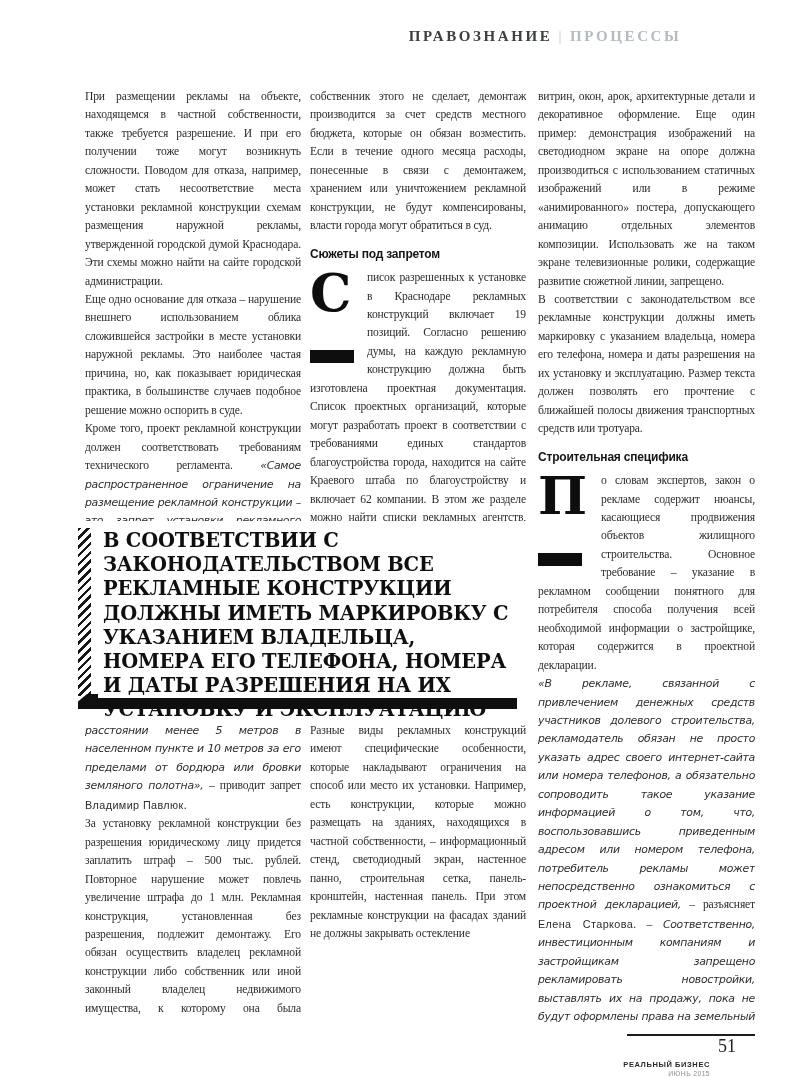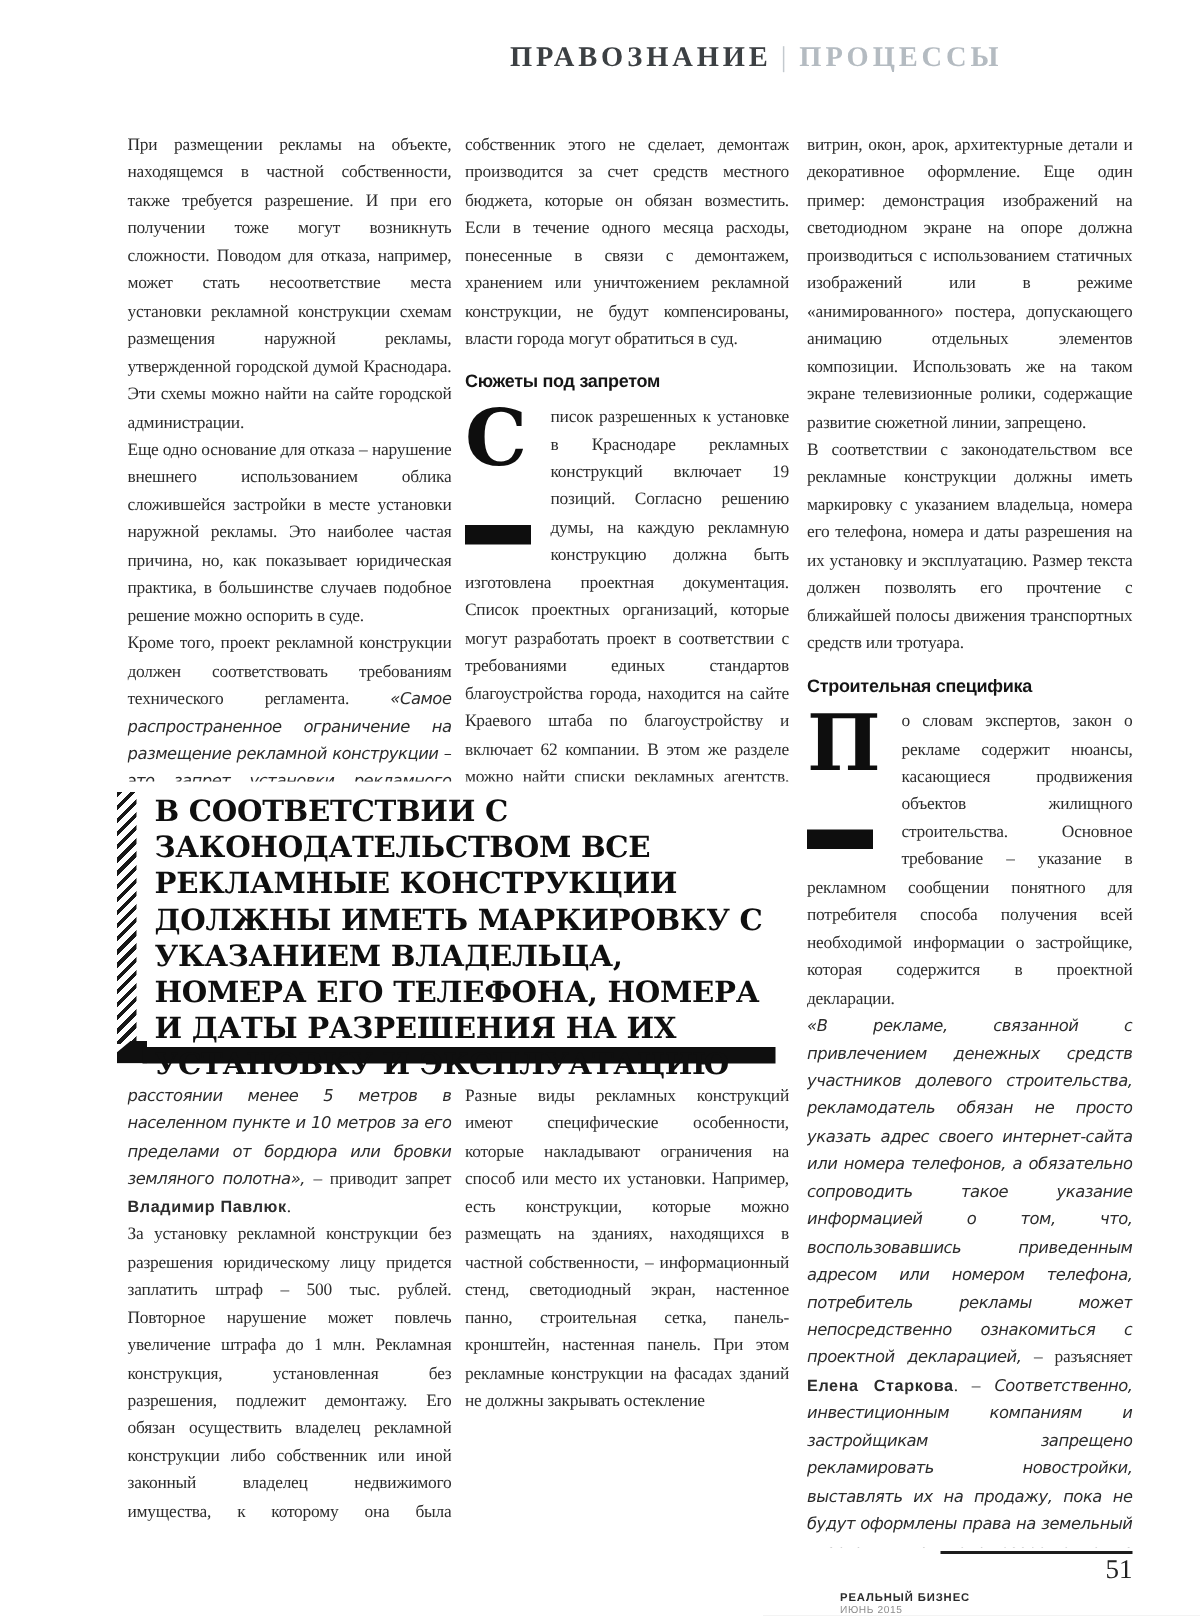--- a/index.html
+++ b/index.html
@@ -8,23 +8,23 @@
     width:800px;height:1077px;
     margin:0 auto;
     background:#ffffff;
     overflow:hidden;
     font-family:"Liberation Serif", serif;
     color:#2c2c2c;
   }
   
   .header{
     position:absolute; left:340px; top:28px; width:410px;
-    text-align:left;
+    text-align:center;
     font-family:"Liberation Serif", serif;
-    font-size:19px; letter-spacing:2.6px; font-weight:700;
+    font-size:15px; letter-spacing:2.6px; font-weight:700;
   }
   .header .section{color:#3c4043;}
   .header .divider{color:#c3c9ce; font-weight:400; margin:0 6px;}
   .header .subsection{color:#b4bbc1;}
   
   .col{
     position:absolute;
     text-align:justify;
     font-size:11.6px; line-height:18.45px;
     letter-spacing:-0.15px;
@@ -37,21 +37,21 @@
   .col2-bottom{left:310px; top:722px; width:216px; height:293px;}
   .col3{left:538px; top:88px; width:217px; height:944px;}
   .it{
     font-family:"DejaVu Sans", sans-serif;
     font-style:italic;
     font-size:10.9px;
     letter-spacing:-0.3px;
   }
   .bname{
     font-family:"Liberation Sans", sans-serif;
-    font-weight:700;
+    font-weight:400;
     font-size:10.8px;
     letter-spacing:0.4px;
   }
   .subhead{
     font-family:"Liberation Sans", sans-serif;
     font-weight:700;
     font-size:12px;
     letter-spacing:-0.2px;
     color:#151515;
     text-align:left;
@@ -95,30 +95,30 @@
     font-weight:700;
     font-size:19.5px; line-height:24.2px;
     letter-spacing:-0.2px;
     color:#0f0f0f;
     text-align:left;
   }
   
   .footer-line{position:absolute; left:627px; top:1034px; width:128px; height:2px; background:#1c1c1c;}
   .footer-meta{
     position:absolute; left:560px; top:1060px; width:150px;
-    text-align:left;
+    text-align:right;
     font-family:"Liberation Sans", sans-serif;
   }
   .footer-mag{font-size:7.5px; font-weight:700; letter-spacing:0.6px; color:#2a2a2a;}
   .footer-issue{font-size:6.8px; color:#8e8e8e; letter-spacing:0.4px; margin-top:1px;}
   .footer-page{
     position:absolute; left:718px; top:1036px; width:37px;
     font-family:"Liberation Serif", serif;
     font-size:18px; color:#222;
-    text-align:right;
+    text-align:left;
   }
 </style>
 </head>
 <body>
 
 <div class="page">
 
   <div class="header">
     <span class="section">ПРАВОЗНАНИЕ</span><span class="divider">|</span><span class="subsection">ПРОЦЕССЫ</span>
   </div>

